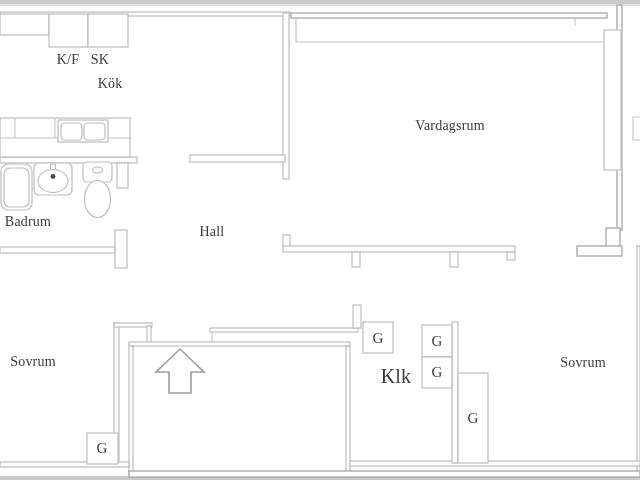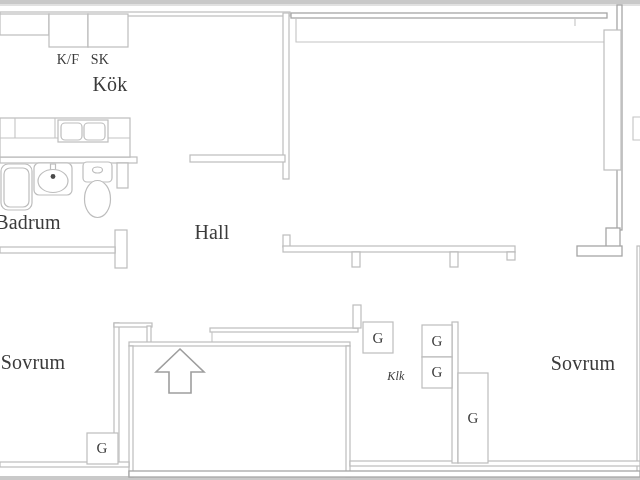--- a/index.html
+++ b/index.html
@@ -15,22 +15,22 @@
   .band.bottom{bottom:0;height:4px;}
   svg.drawing{position:absolute;left:0;top:0;}
   .hollow{fill:#fff;stroke:var(--wall);stroke-width:1.2;}
   .hollow2{fill:#fff;stroke:var(--wall-dark);stroke-width:1.3;}
   .box{fill:#fff;stroke:var(--wall);stroke-width:1.2;}
   .w1{fill:none;stroke:var(--line);stroke-width:1.1;}
   .arrow{fill:#fff;stroke:#9e9e9e;stroke-width:1.6;stroke-linejoin:miter;}
   .dark{fill:#4a4a4a;stroke:none;}
   .lbl{position:absolute;transform:translate(-50%,-50%);color:var(--text);
        white-space:nowrap;line-height:1;letter-spacing:.2px;}
-  .fs-room{font-size:20px;}
-  .fs-klk{font-size:12px;font-style:italic;}
+  .fs-room{font-size:14px;}
+  .fs-klk{font-size:20px;}
   .fs-g{font-size:15px;}
   .fs-cab{font-size:14px;margin-top:29px;}
 </style>
 </head>
 <body>
 
 <div class="stage">
   <div class="band top"></div>
   <div class="band bottom"></div>
 
@@ -122,20 +122,21 @@
       <rect x="422" y="325" width="30" height="32" class="box"></rect>
       <rect x="422" y="357" width="30" height="31" class="box"></rect>
       <rect x="458" y="373" width="30" height="90" class="box"></rect>
       <rect x="87" y="433" width="31" height="31" class="box"></rect>
     </g>
 
     <polygon class="arrow" points="180,349 204,372 191,372 191,393 169,393 169,372 156,372"></polygon>
   </svg>
 
   <div class="lbl fs-room" style="left:110px;top:84px">Kök</div>
+  <div class="lbl fs-room" style="left:450px;top:126px">Vardagsrum</div>
   <div class="lbl fs-room" style="left:28px;top:222px">Badrum</div>
   <div class="lbl fs-room" style="left:212px;top:232px">Hall</div>
   <div class="lbl fs-room" style="left:33px;top:362px">Sovrum</div>
   <div class="lbl fs-room" style="left:583px;top:363px">Sovrum</div>
   <div class="lbl fs-klk" style="left:396px;top:376px">Klk</div>
 
   <div class="lbl fs-cab" style="left:68px;top:31px">K/F</div>
   <div class="lbl fs-cab" style="left:100px;top:31px">SK</div>
 
   <div class="lbl fs-g" style="left:378px;top:338px">G</div>

